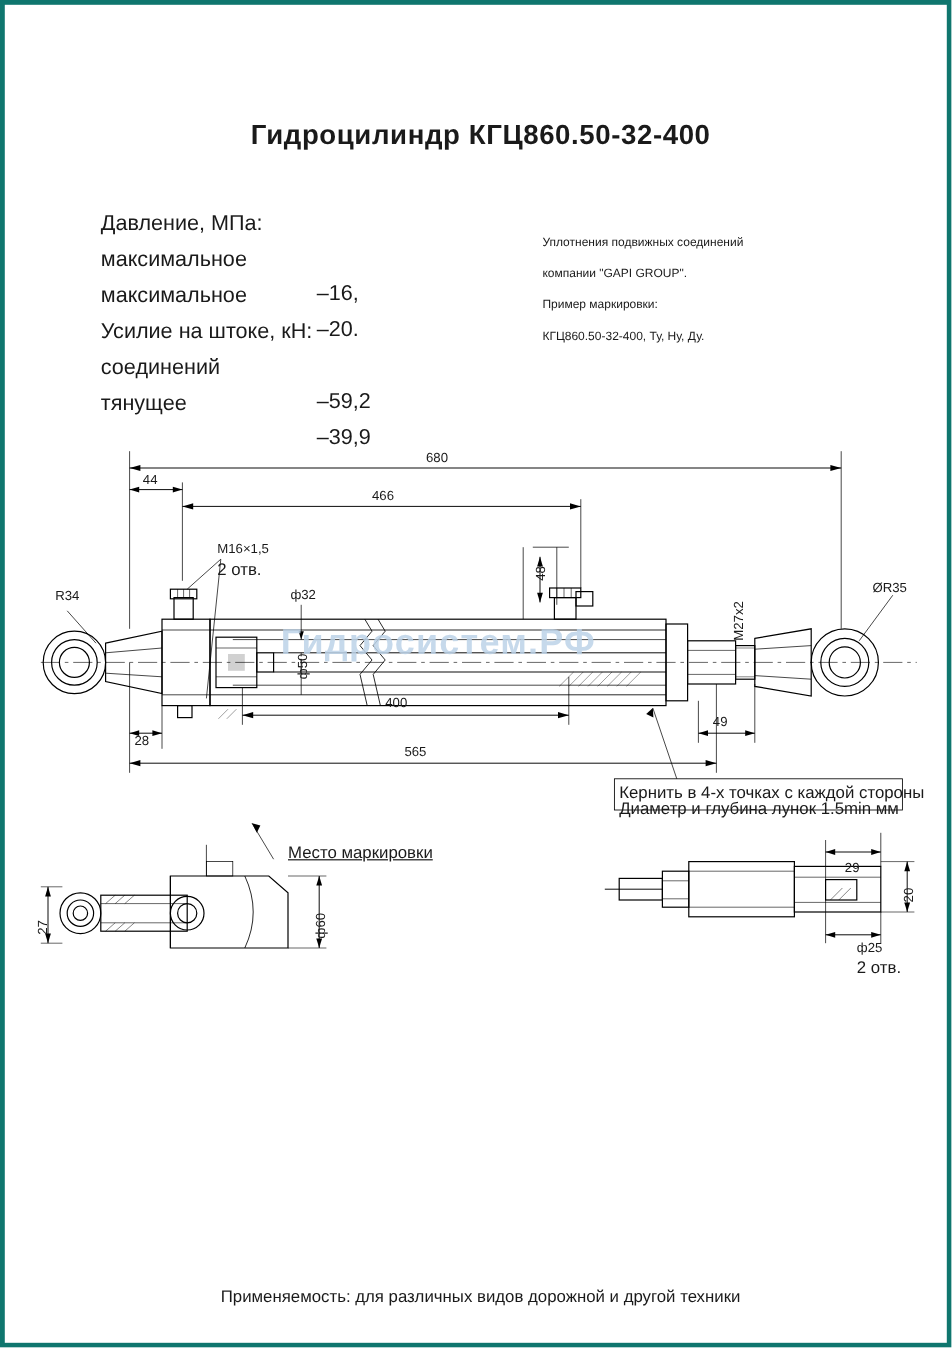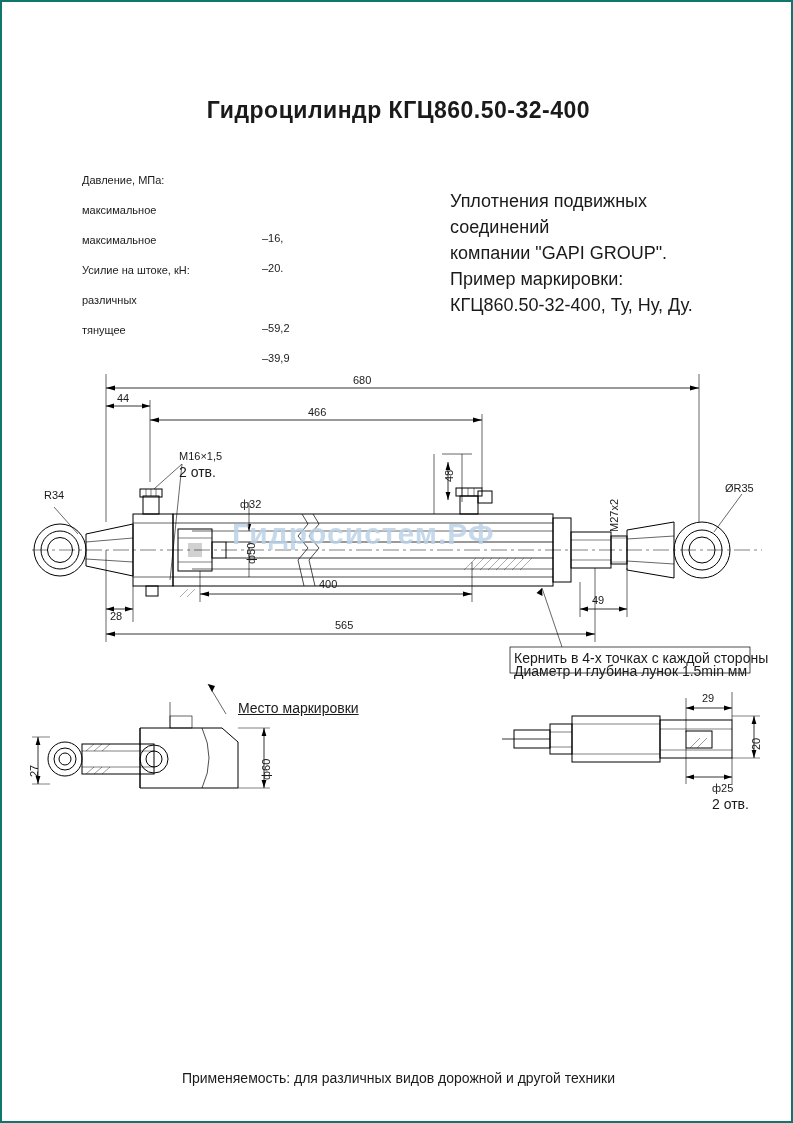--- a/index.html
+++ b/index.html
@@ -12,50 +12,50 @@
     height: 1123px;
     font-family: "Liberation Sans", sans-serif;
     color: #1a1a1a;
     position: relative;
     overflow: hidden;
   }
   .page {
     position: absolute;
     left: 0; top: 0;
     width: 793px; height: 1123px;
-    border: 2px solid #0f766e;
+    border: 4px solid #0f766e;
     box-sizing: border-box;
   }
   .title {
     position: absolute;
     left: 0; top: 95px;
     width: 793px;
     text-align: center;
     font-size: 23px;
     font-weight: bold;
     letter-spacing: 0.5px;
   }
   .spec-left {
     position: absolute;
     left: 80px; top: 172px;
     width: 260px;
-    font-size: 11px;
+    font-size: 18px;
   }
   .spec-row {
     position: relative;
     height: 30px;
   }
   .spec-row .lbl { position: absolute; left: 0; top: 0; }
   .spec-row .val { position: absolute; left: 180px; top: 0; margin-top: 28px; }
   .spec-head { position: relative; height: 30px; }
   .spec-right {
     position: absolute;
     left: 448px; top: 186px;
     width: 300px;
-    font-size: 18px;
+    font-size: 10px;
     line-height: 26px;
   }
   .note-bottom {
     position: absolute;
     left: 0; top: 1068px;
     width: 793px;
     text-align: center;
     font-size: 14px;
   }
   .drawing {
@@ -97,21 +97,21 @@
     <div class="spec-row">
       <span class="lbl">максимальное</span>
       <span class="val">–16,</span>
     </div>
     <div class="spec-row">
       <span class="lbl">максимальное</span>
       <span class="val">–20.</span>
     </div>
     <div class="spec-head">Усилие на штоке, кН:</div>
     <div class="spec-row">
-      <span class="lbl">различных</span>
+      <span class="lbl">соединений</span>
       <span class="val">–59,2</span>
     </div>
     <div class="spec-row">
       <span class="lbl">тянущее</span>
       <span class="val">–39,9</span>
     </div>
   </div>
 
   <div class="spec-right">
     <div>Уплотнения подвижных соединений</div>
@@ -342,29 +342,29 @@
   <div class="dimtxt" style="left:115px; top:390px;">44</div>
   <div class="dimtxt" style="left:306px; top:404px;">466</div>
   <div class="dimtxt vert" style="left:441px; top:480px;">48</div>
   <div class="dimtxt" style="left:108px; top:608px;">28</div>
   <div class="dimtxt" style="left:317px; top:576px;">400</div>
   <div class="dimtxt" style="left:333px; top:617px;">565</div>
   <div class="dimtxt" style="left:590px; top:592px;">49</div>
 
   <div class="dimtxt" style="left:177px; top:448px;">М16×1,5</div>
   <div class="dimtxt small" style="left:177px; top:462px;">2 отв.</div>
-  <div class="dimtxt" style="left:238px; top:486px;margin-top:10px;">ф32</div>
+  <div class="dimtxt" style="left:238px; top:486px;">ф32</div>
   <div class="dimtxt vert" style="left:243px; top:562px;">ф50</div>
   <div class="dimtxt vert" style="left:606px; top:530px;">М27х2</div>
   <div class="dimtxt" style="left:42px; top:487px;">R34</div>
   <div class="dimtxt" style="left:723px; top:480px;">ØR35</div>
 
   <div class="dimtxt vert" style="left:26px; top:775px;">27</div>
   <div class="dimtxt vert" style="left:258px; top:778px;">ф60</div>
-  <div class="dimtxt" style="left:700px; top:690px;">29</div>
+  <div class="dimtxt" style="left:700px; top:714px;">29</div>
   <div class="dimtxt vert" style="left:748px; top:748px;">20</div>
   <div class="dimtxt" style="left:710px; top:780px;">ф25</div>
   <div class="dimtxt small" style="left:710px; top:794px;">2 отв.</div>
 
   <div class="callout" style="left:236px; top:698px;text-decoration:underline;">Место маркировки</div>
   <div class="callout" style="left:512px; top:648px;">Кернить в 4-х точках с каждой стороны</div>
   <div class="callout" style="left:512px; top:661px;">Диаметр и глубина лунок 1.5min мм</div>
 
   <div class="note-bottom">Применяемость: для различных видов дорожной и другой техники</div>
 

